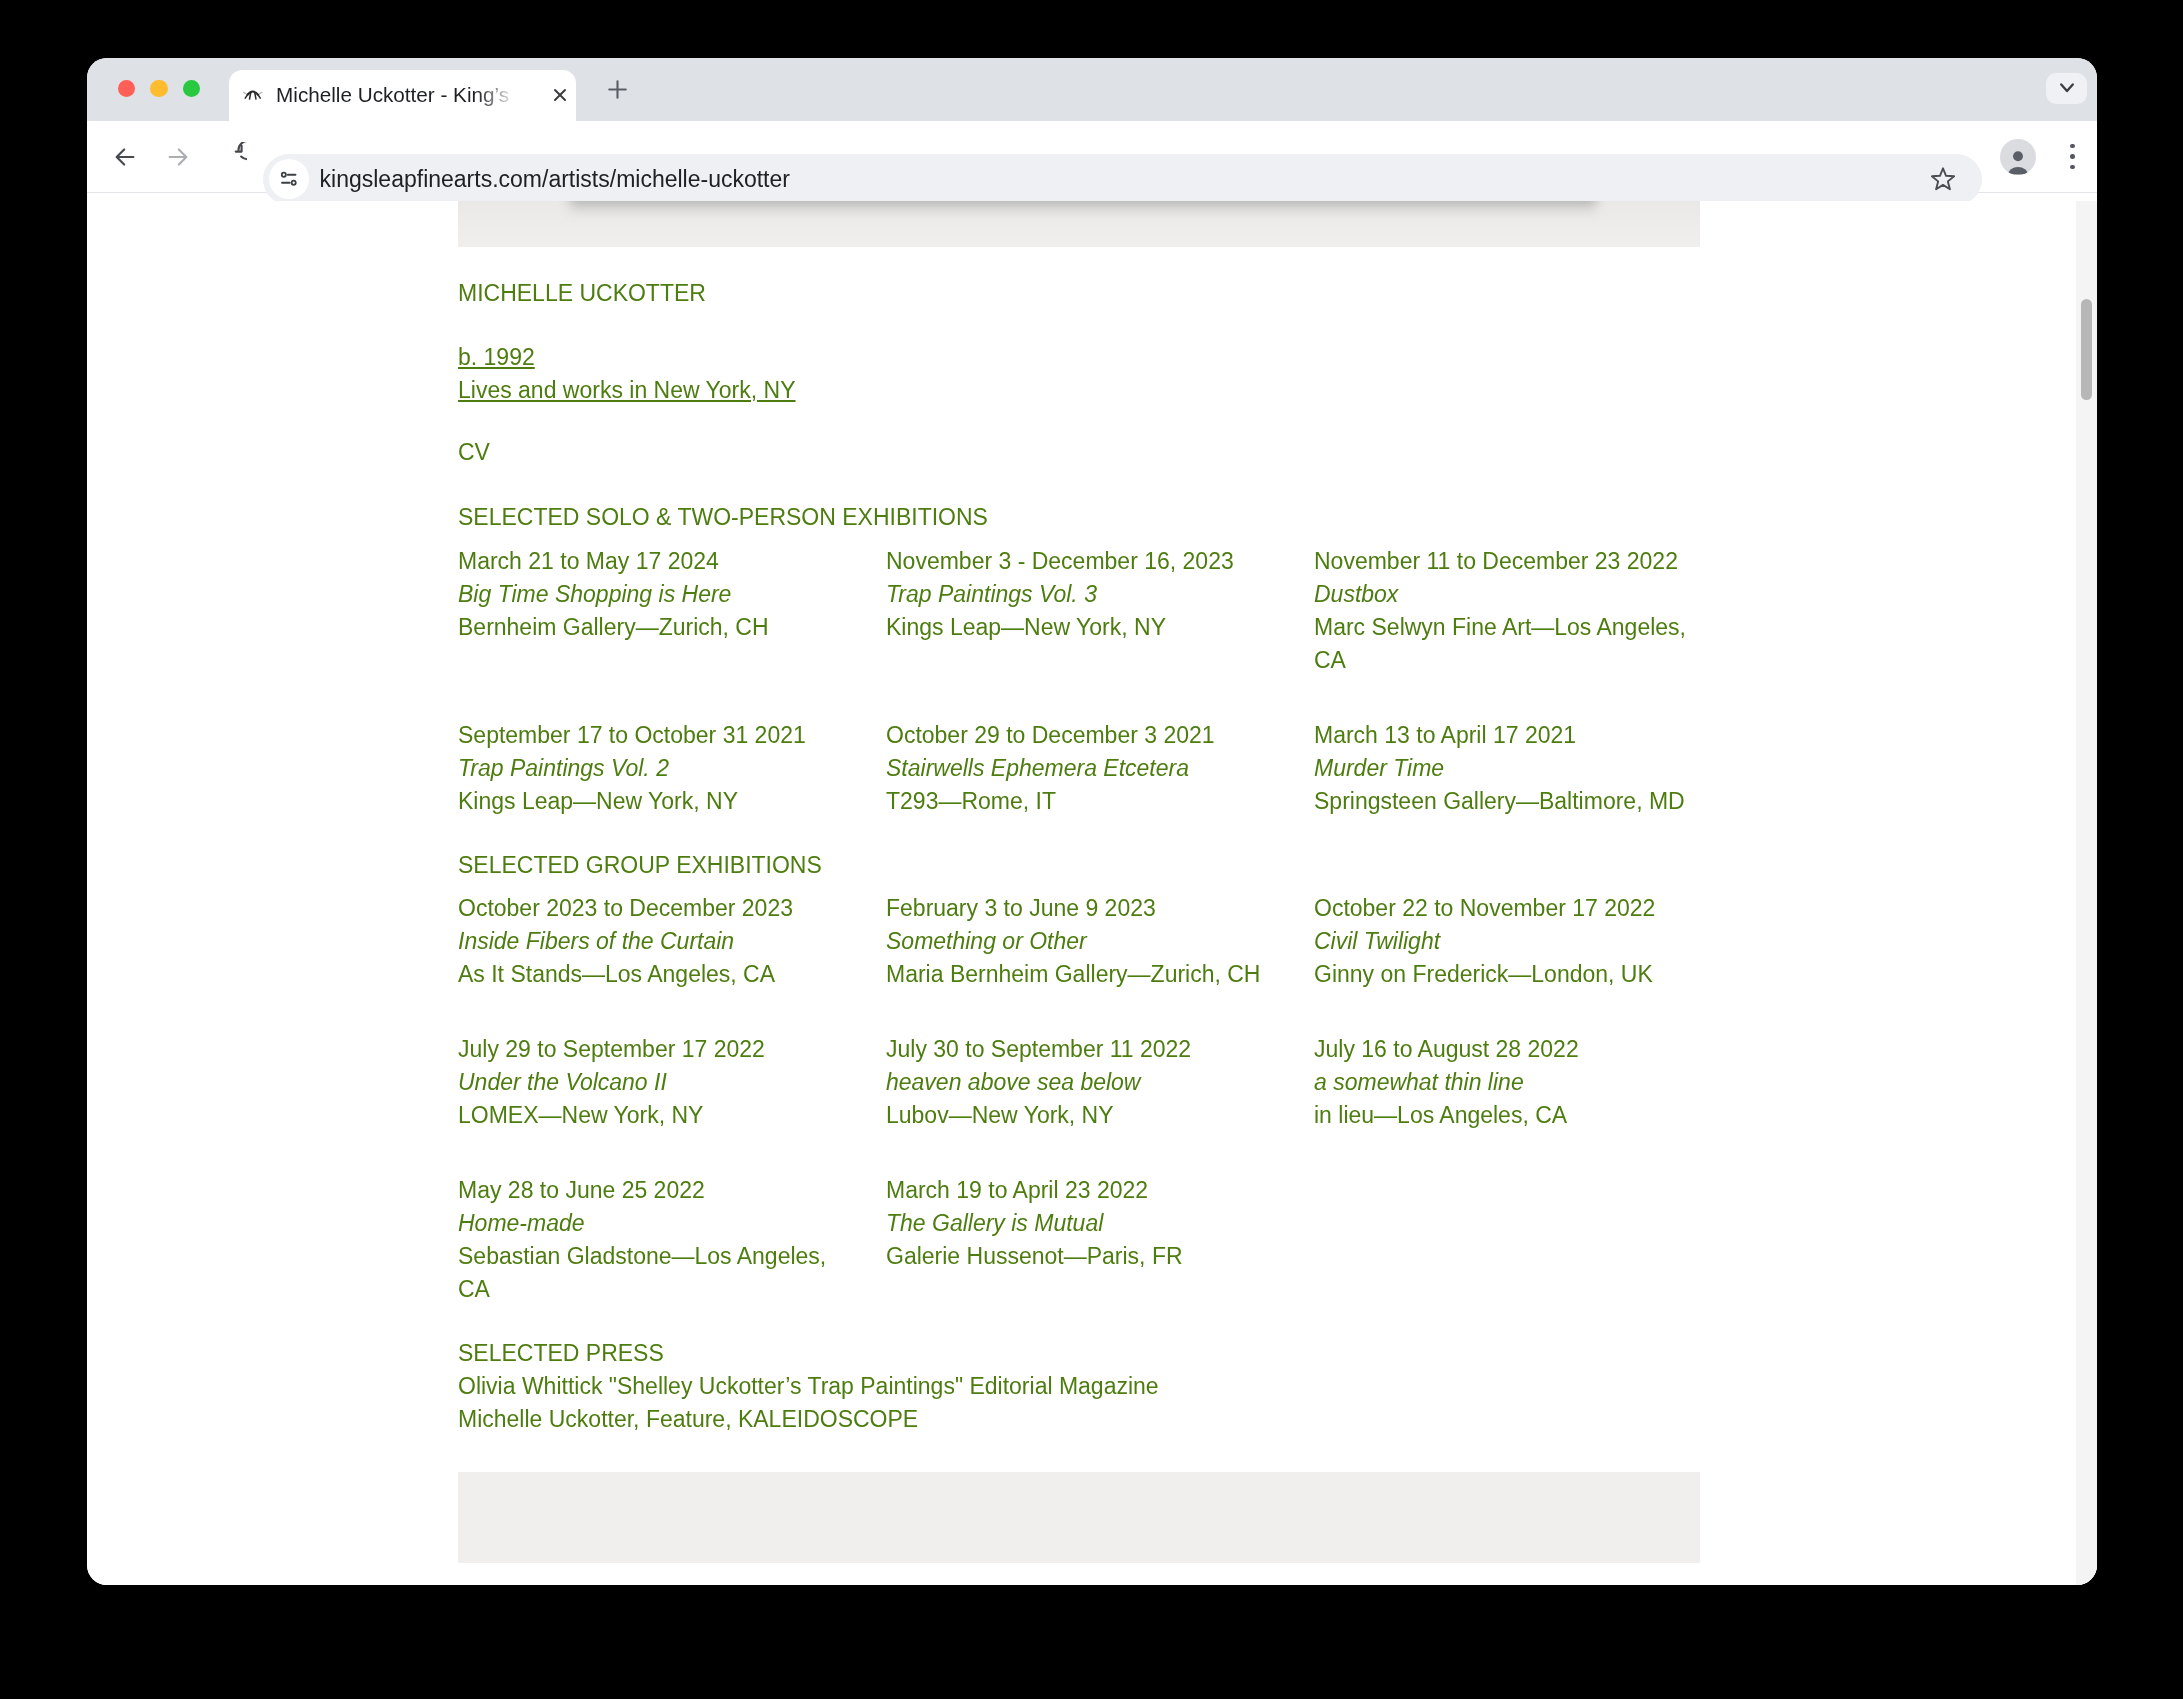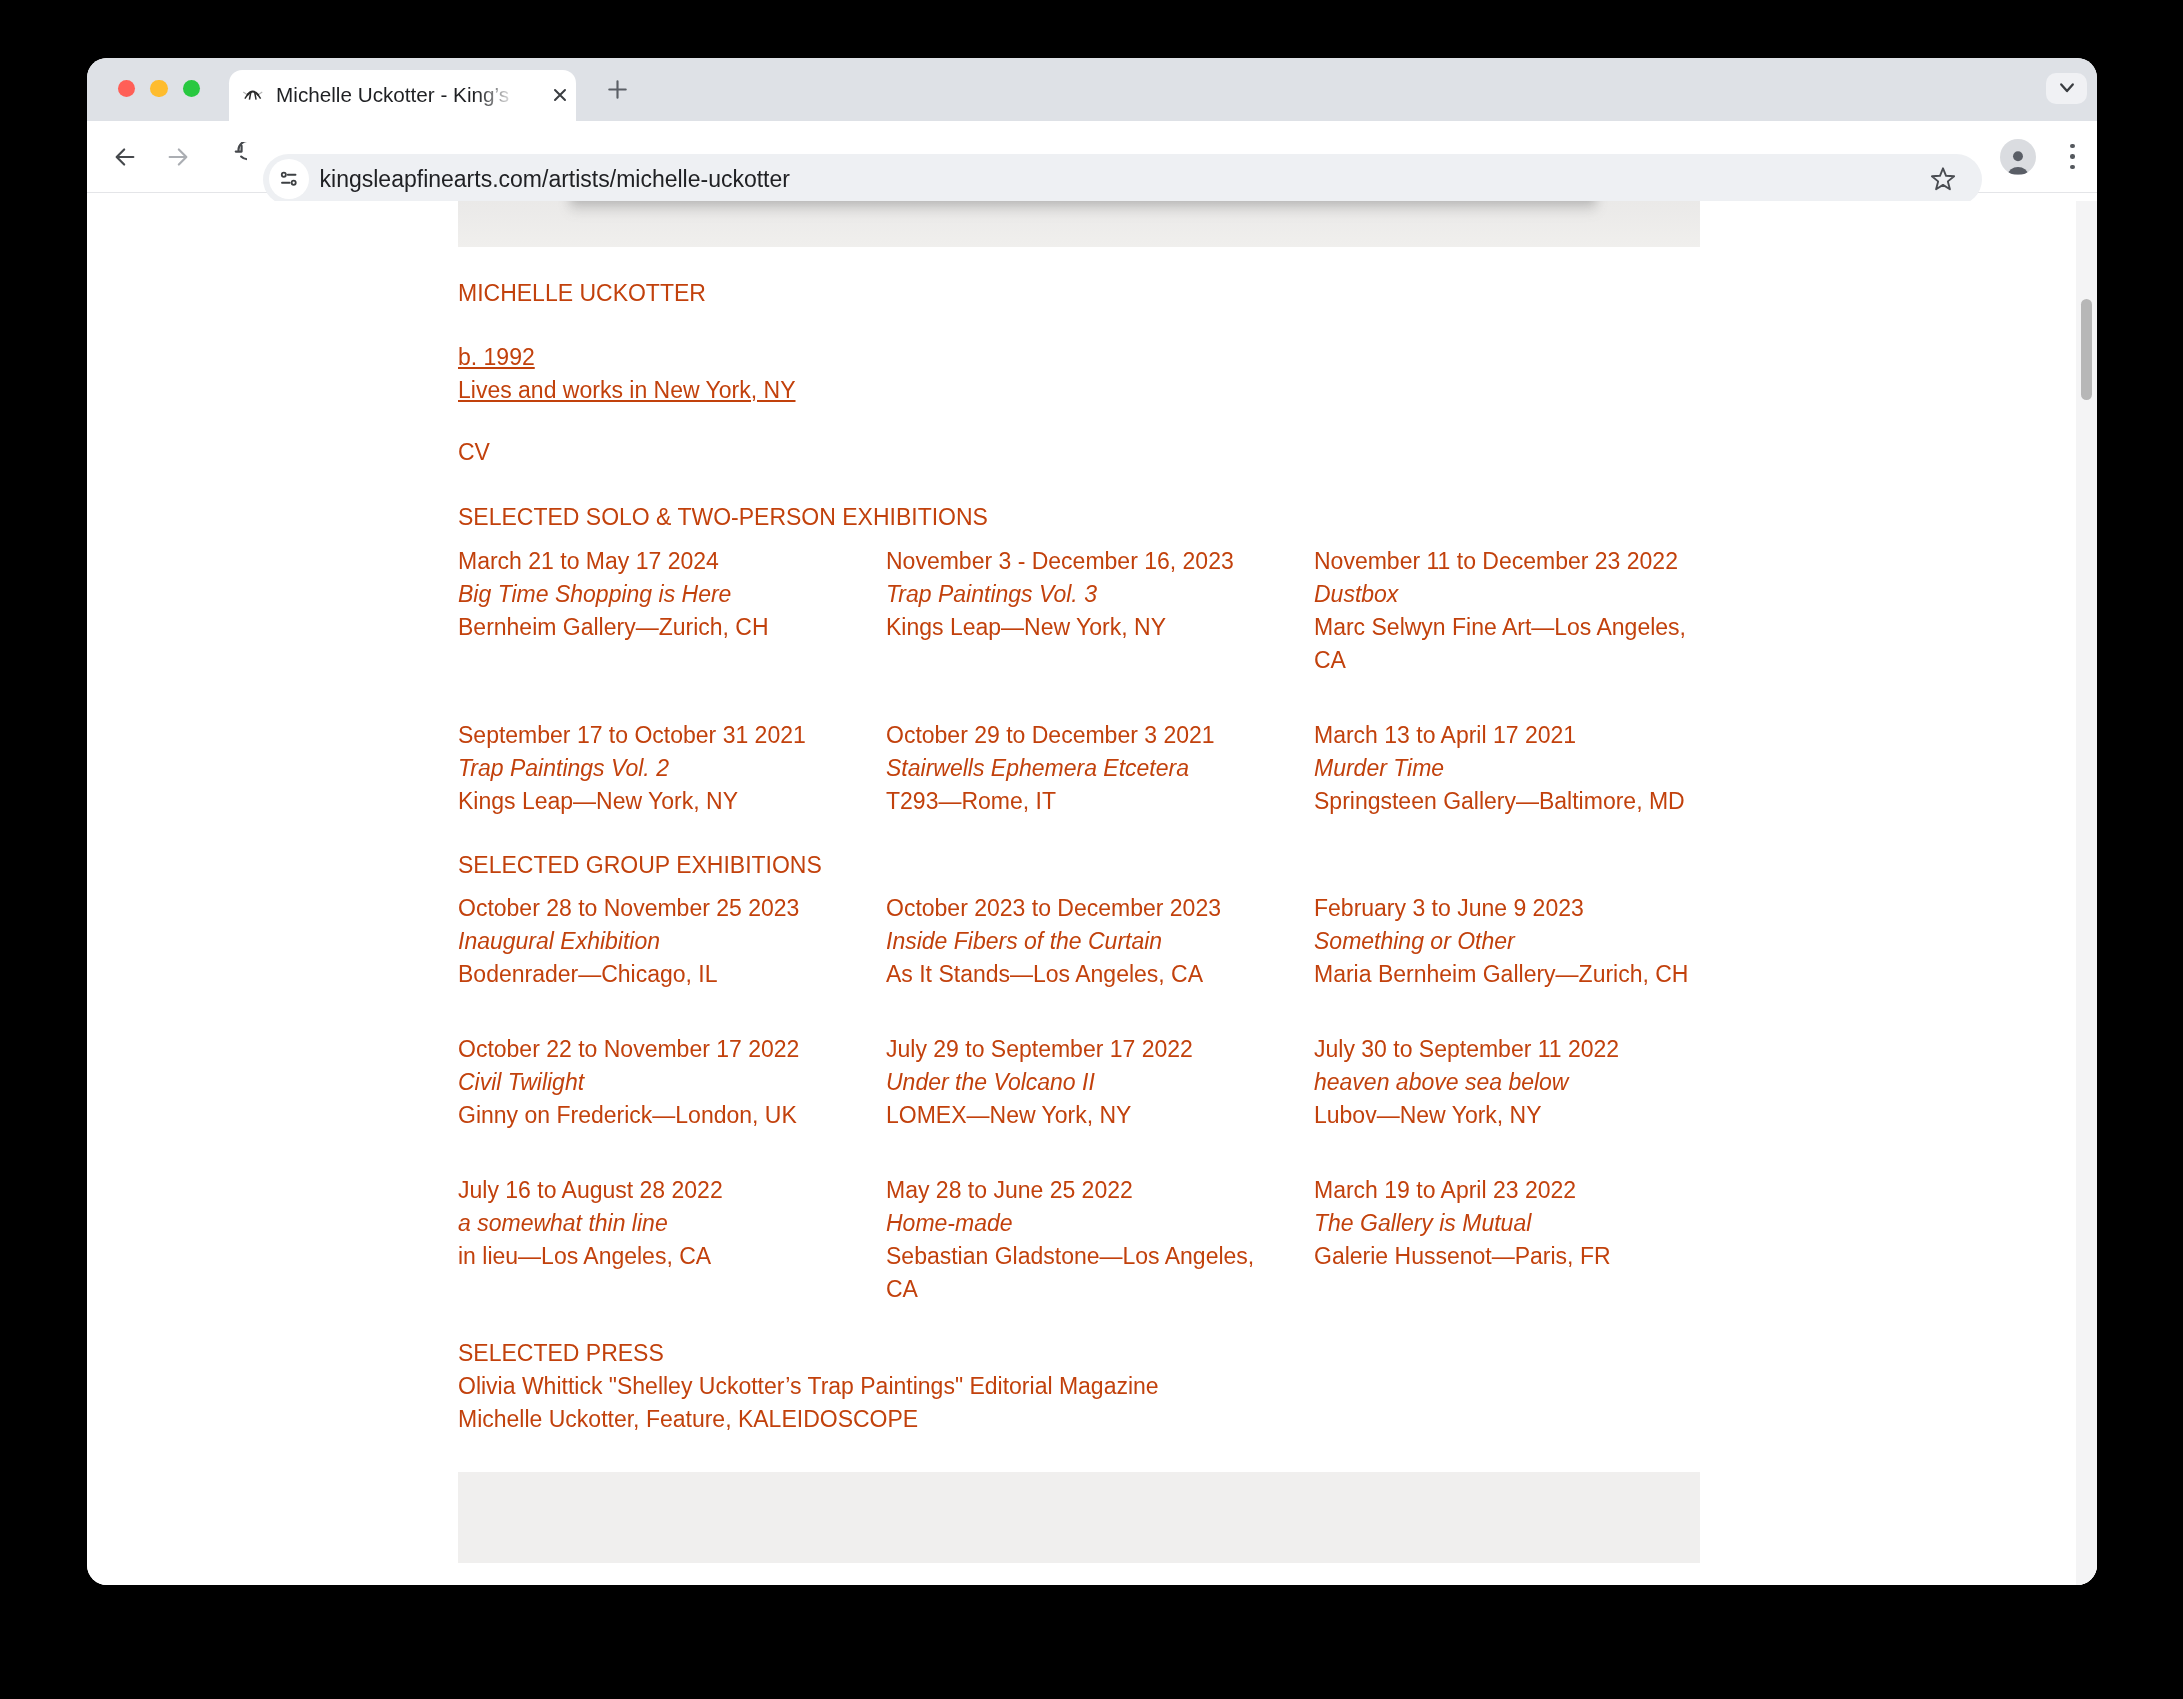--- a/index.html
+++ b/index.html
@@ -50,21 +50,21 @@
   }
   .url-text{margin-left:10.8px;font-size:23px;color:#202124;white-space:nowrap;overflow:hidden;}
   .star-btn{position:absolute;right:25px;top:11.6px;width:28px;height:28px;cursor:pointer;}
   .avatar-btn{
     width:36px;height:36px;border-radius:50%;background:#dadce0;margin-left:18px;margin-right:25px;
     display:flex;align-items:flex-end;justify-content:center;overflow:hidden;cursor:pointer;flex:0 0 auto;
   }
   .menu-btn{width:23px;height:36px;display:flex;flex-direction:column;align-items:center;justify-content:center;gap:5.8px;cursor:pointer;flex:0 0 auto;}
   .menu-btn i{width:4.5px;height:4.5px;border-radius:50%;background:#54585e;display:block;}
   
-  .content{position:relative;height:1392px;background:#fff;color:#c2410c;}
+  .content{position:relative;height:1392px;background:#fff;color:#4d7c0f;}
   .main{margin-left:371px;width:1242px;font-size:23px;line-height:33px;}
   .img-strip{background:linear-gradient(#eae9e8,#f0efed);position:relative;overflow:hidden;}
   .img-top{height:46px;margin-top:8.3px;}
   .img-top .shadow{
     position:absolute;left:112px;right:104px;top:-13.2px;height:30px;
     background:linear-gradient(to bottom,rgba(70,70,70,.55),rgba(70,70,70,0) 85%);
     filter:blur(5.8px);
   }
   .img-bottom{height:91px;margin-top:36px;background:#f0efee;}
   .h-name{margin-top:30px;}
@@ -214,25 +214,20 @@
         <div>
           <div class="ex-date">March 13 to April 17 2021</div>
           <div class="ex-title">Murder Time</div>
           <div class="ex-venue">Springsteen Gallery—Baltimore, MD</div>
         </div>
       </div>
 
       <div class="sec-h group">SELECTED GROUP EXHIBITIONS</div>
       <div class="ex-grid group">
         <div>
-          <div class="ex-date">October 28 to November 25 2023</div>
-          <div class="ex-title">Inaugural Exhibition</div>
-          <div class="ex-venue">Bodenrader—Chicago, IL</div>
-        </div>
-        <div>
           <div class="ex-date">October 2023 to December 2023</div>
           <div class="ex-title">Inside Fibers of the Curtain</div>
           <div class="ex-venue">As It Stands—Los Angeles, CA</div>
         </div>
         <div>
           <div class="ex-date">February 3 to June 9 2023</div>
           <div class="ex-title">Something or Other</div>
           <div class="ex-venue">Maria Bernheim Gallery—Zurich, CH</div>
         </div>
         <div>

